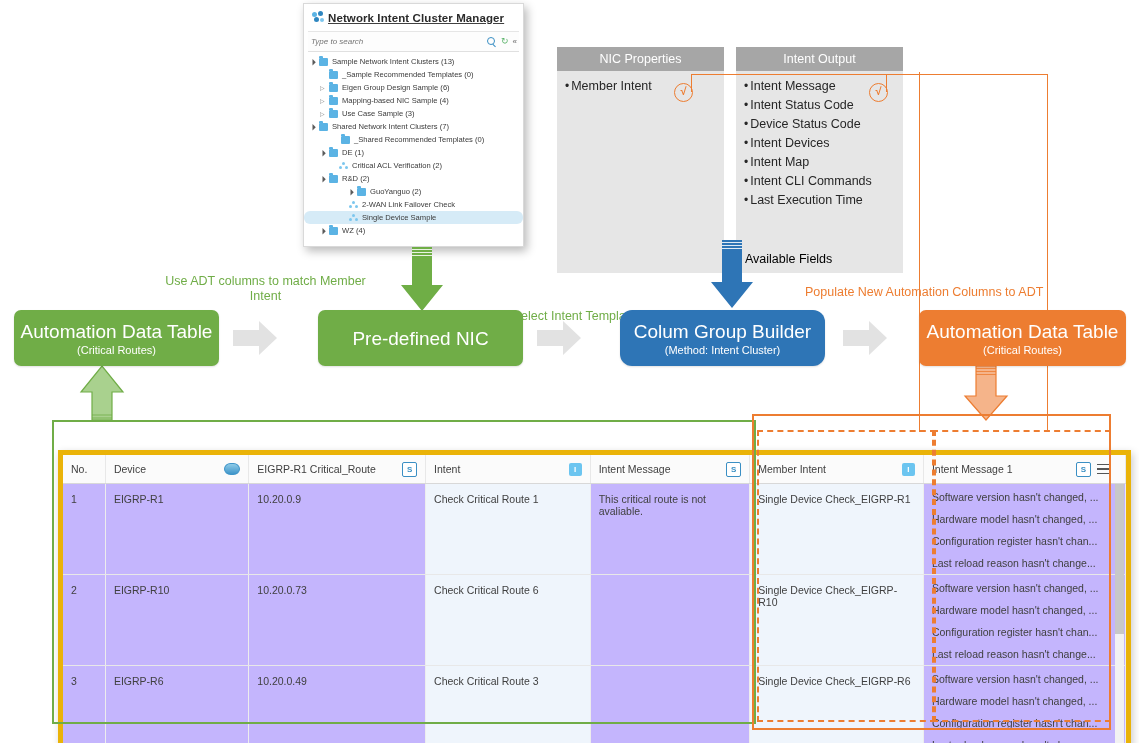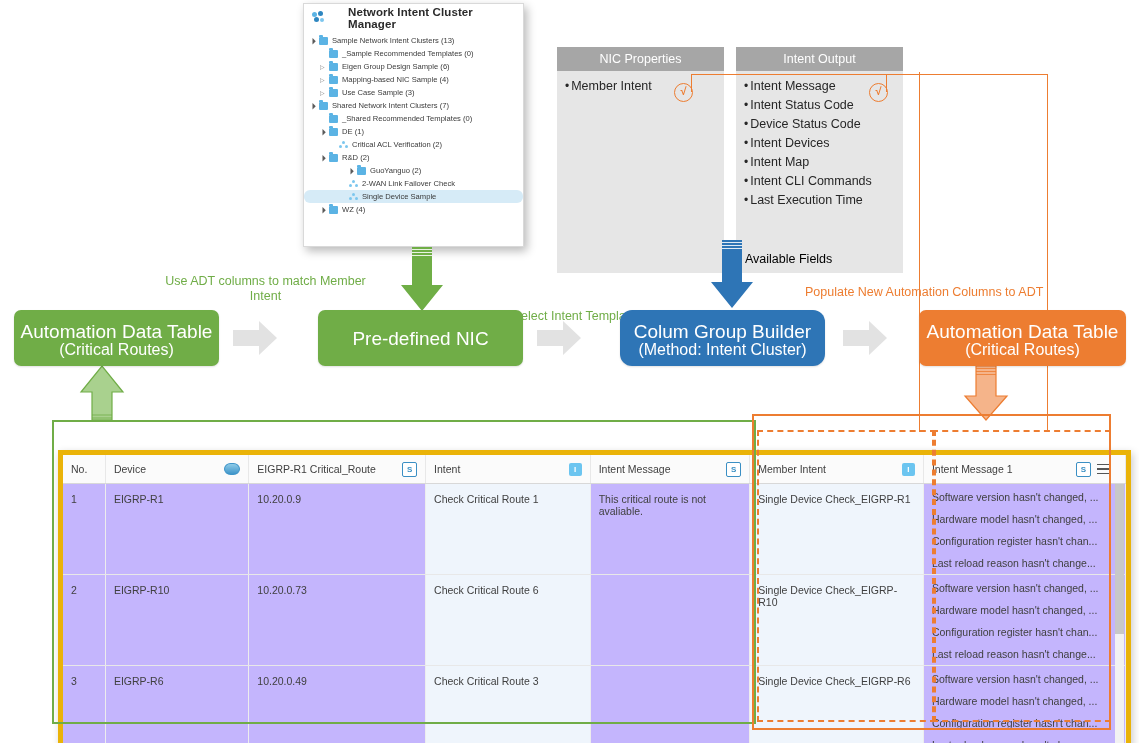--- a/index.html
+++ b/index.html
@@ -12,22 +12,23 @@
   .abs{position:absolute;}
 
   
   #nic-window{
     left:303px;top:3px;width:219px;height:242px;
     background:#ffffff;
     border:1px solid #d9d9d9;
     box-shadow:3px 4px 9px rgba(0,0,0,0.28);
   }
   #nic-window .titlebar{
-    height:27px;display:flex;align-items:center;gap:22px;padding:0 8px;
+    height:27px;display:flex;align-items:center;gap:2px;padding:0 8px;
     background:#ffffff;
+    text-decoration:underline;
   }
   #nic-window .title-text{
     font-size:11.5px;font-weight:bold;color:#2b2b2b;letter-spacing:.1px;
   }
   .nic-logo{width:14px;height:13px;position:relative;flex:0 0 auto;}
   .nic-logo i{position:absolute;display:block;border-radius:50%;background:#3d9fd6;}
   .nic-logo i:nth-child(1){width:5px;height:5px;left:0;top:1px;background:#5bb3e4;}
   .nic-logo i:nth-child(2){width:5px;height:5px;left:6px;top:0;background:#2e86c0;}
   .nic-logo i:nth-child(3){width:5px;height:5px;left:2px;top:6px;background:#2e86c0;}
   .nic-logo i:nth-child(4){width:4px;height:4px;left:8px;top:7px;background:#7cc6ee;}
@@ -81,21 +82,21 @@
     color:#ED7D31;font-size:11px;text-align:center;line-height:15px;font-weight:bold;
   }
 
   
   .flowbox{
     border-radius:7px;color:#ffffff;text-align:center;
     display:flex;flex-direction:column;align-items:center;justify-content:center;
     box-shadow:0 1px 2px rgba(0,0,0,.12);
   }
   .flowbox .bt{font-size:19px;line-height:23px;}
-  .flowbox .bs{font-size:16px;line-height:14px;}
+  .flowbox .bs{font-size:11px;line-height:14px;}
   .green{background:#70AD47;}
   .blue{background:#2E75B6;}
   .orange{background:#ED7D31;}
   #box-adt1{left:14px;top:310px;width:205px;height:56px;}
   #box-nic{left:318px;top:310px;width:205px;height:56px;}
   #box-cgb{left:620px;top:310px;width:205px;height:56px;border-radius:12px;}
   #box-adt2{left:919px;top:310px;width:207px;height:56px;}
 
   .chev{width:44px;height:34px;}
   .chev svg{display:block;}
@@ -175,20 +176,26 @@
 <div class="abs" id="nic-window">
   <div class="titlebar">
     <span class="nic-logo">
         <i></i>
         <i></i>
         <i></i>
         <i></i>
       </span>
     <span class="title-text">Network Intent Cluster Manager</span>
   </div>
+  <div class="searchbar">
+    <input class="search-input" placeholder="Type to search" style="">
+    <span class="ico-mag"></span>
+    <span class="ico-refresh">↻</span>
+    <span class="ico-collapse">«</span>
+  </div>
   <div class="tree" id="nic-tree">
       <div class="tnode" style="padding-left: 6px;">
         <span class="tw down"></span>
         <span class="tfolder"></span>
         <span>Sample Network Intent Clusters (13)</span>
       </div>
       <div class="tnode" style="padding-left: 16px;">
         <span class="tw"></span>
         <span class="tfolder"></span>
         <span>_Sample Recommended Templates (0)</span>
@@ -206,21 +213,21 @@
       <div class="tnode" style="padding-left: 16px;">
         <span class="tw right"></span>
         <span class="tfolder"></span>
         <span>Use Case Sample (3)</span>
       </div>
       <div class="tnode" style="padding-left: 6px;">
         <span class="tw down"></span>
         <span class="tfolder"></span>
         <span>Shared Network Intent Clusters (7)</span>
       </div>
-      <div class="tnode" style="padding-left: 16px;">
+      <div class="tnode" style="padding-left: 28px;">
         <span class="tw"></span>
         <span class="tfolder"></span>
         <span>_Shared Recommended Templates (0)</span>
       </div>
       <div class="tnode" style="padding-left: 16px;">
         <span class="tw down"></span>
         <span class="tfolder"></span>
         <span>DE (1)</span>
       </div>
       <div class="tnode" style="padding-left: 26px;">

